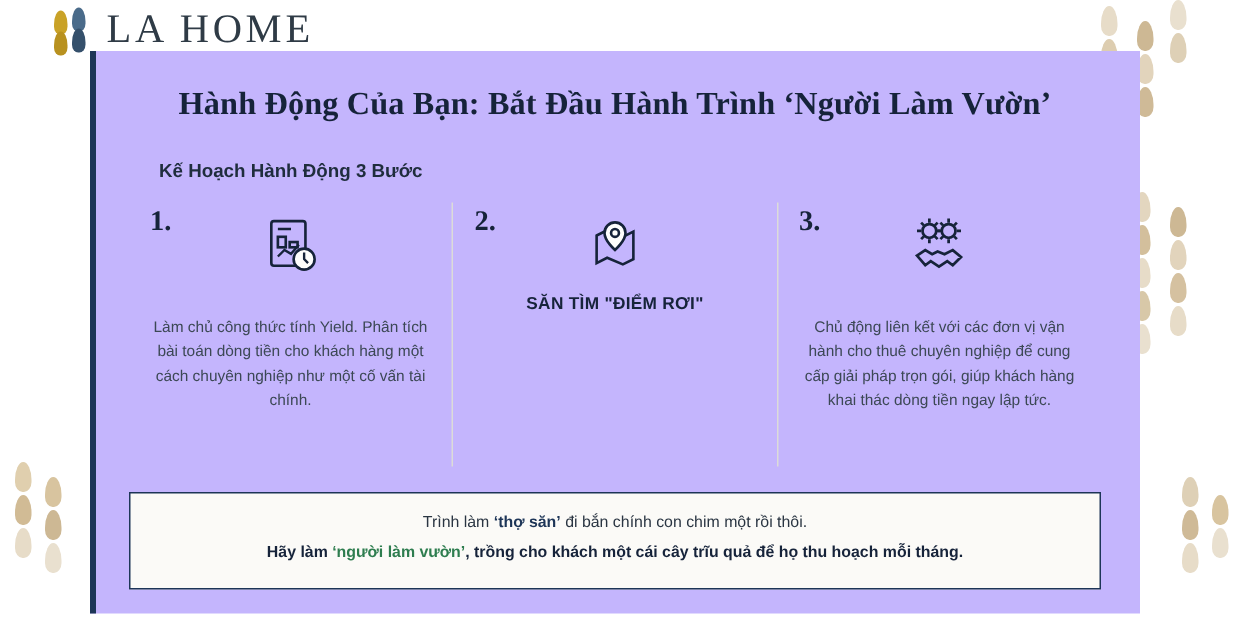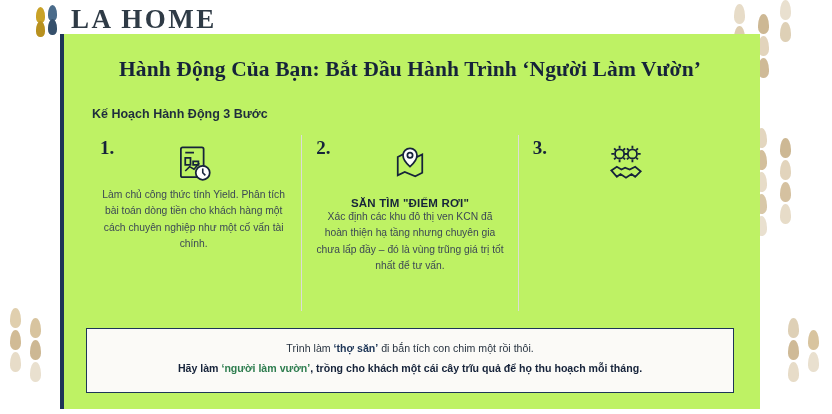--- a/index.html
+++ b/index.html
@@ -19,43 +19,43 @@
   }
   
   .logo-wrap{
     position:absolute;left:36px;top:4px;
     display:flex;align-items:center;gap:9px;
   }
   .logo-mark{position:relative;width:26px;height:30px;}
   .logo-text{
     font-family:"Liberation Serif", serif;
     font-size:27px;letter-spacing:2.5px;color:#2f3b46;
-    font-weight:700;
+    font-weight:400;
   }
   
   .card{
     position:absolute;left:60px;top:34px;width:700px;height:375px;
-    background:#bef264;
+    background:#c4b5fd;
     border:0;
   }
   .card:before{
     content:"";position:absolute;left:0;top:0;bottom:0;width:4px;
     background:#1d3557;
   }
   .title{
     text-align:center;
     font-family:"Liberation Serif", serif;
     font-weight:bold;
     font-size:21.5px;
     color:#16233a;
     margin:23px 22px 0 22px;
     letter-spacing:.1px;
   }
   .subtitle{
-    margin:25px 0 0 32px;
+    margin:25px 0 0 46px;
     font-family:"Liberation Sans", sans-serif;
     font-weight:bold;
     font-size:12.5px;
     color:#1f2d3d;
   }
   
   .cols{
     display:flex;
     margin:14px 26px 0 26px;
     height:176px;
@@ -77,21 +77,21 @@
     height:46px;display:flex;align-items:center;justify-content:center;
     margin-top:2px;
   }
   .col-title{
     margin-top:10px;
     font-family:"Liberation Sans", sans-serif;
     font-weight:bold;font-size:11.5px;color:#16233a;
     letter-spacing:.2px;
   }
   .col-body{
-    margin-top:0;
+    margin-top:24px;
     font-family:"Liberation Sans", sans-serif;
     font-size:10.3px;line-height:1.58;color:#3c4855;
   }
   
   .callout{
     position:absolute;left:26px;right:26px;bottom:16px;
     border:1.5px solid #1d3557;
     background:#fbfaf7;
     padding:11px 14px 12px 14px;
     box-sizing:border-box;
@@ -187,40 +187,40 @@
     <div class="col">
       <div class="num">2.</div>
       <div class="icon">
         <svg width="42" height="42" viewBox="0 0 48 48" fill="none" stroke="#16233a" stroke-width="2">
           <path d="M10 16 L18 12 L30 17 L38 13 V34 L30 38 L18 33 L10 37 Z"></path>
           <path d="M24 6 a8 8 0 0 1 8 8 c0 6 -8 13 -8 13 s-8 -7 -8 -13 a8 8 0 0 1 8 -8 z" fill="#fdfdfc"></path>
           <circle cx="24" cy="14" r="3"></circle>
         </svg>
       </div>
       <div class="col-title">SĂN TÌM "ĐIỂM RƠI"</div>
-      <div class="col-body">Xác định các khu đô thị ven KCN đã hoàn thiện hạ tầng nhưng chuyên gia chưa lấp đầy – đó là vùng trũng giá trị tốt nhất để tư vấn.</div>
     </div>
 
     <div class="col">
       <div class="num">3.</div>
       <div class="icon">
         <svg width="44" height="44" viewBox="0 0 48 48" fill="none" stroke="#16233a" stroke-width="2">
           <circle cx="17" cy="13" r="5"></circle>
           <path d="M17 4 v3 M17 19 v3 M8 13 h3 M23 13 h3 M11 7 l2 2 M21 17 l2 2 M23 7 l-2 2 M13 17 l-2 2"></path>
           <circle cx="31" cy="13" r="5"></circle>
           <path d="M31 4 v3 M31 19 v3 M22 13 h3 M37 13 h3 M25 7 l2 2 M35 17 l2 2 M37 7 l-2 2 M27 17 l-2 2"></path>
           <path d="M8 31 l6 -4 l5 3 l4 -2 l5 2 l6 -3 l6 5 l-6 6 l-4 -3 l-6 4 l-6 -4 l-4 3 z"></path>
         </svg>
       </div>
+      <div class="col-body">Chủ động liên kết với các đơn vị vận hành cho thuê chuyên nghiệp để cung cấp giải pháp trọn gói, giúp khách hàng khai thác dòng tiền ngay lập tức.</div>
     </div>
 
   </div>
 
   <div class="callout">
     <p>
-      <span>Trình làm </span><span class="hl">‘thợ săn’</span><span> đi bắn tích con chim một rồi thôi.</span>
+      <span>Trình làm </span><span class="hl">‘thợ săn’</span><span> đi bắn chính con chim một rồi thôi.</span>
     </p>
     <p>
       <span class="b">Hãy làm </span><span class="hl-green">‘người làm vườn’</span><span class="b">, trồng cho khách một cái cây trĩu quả để họ thu hoạch mỗi tháng.</span>
     </p>
   </div>
 
 </div>
 
 </body></html>

